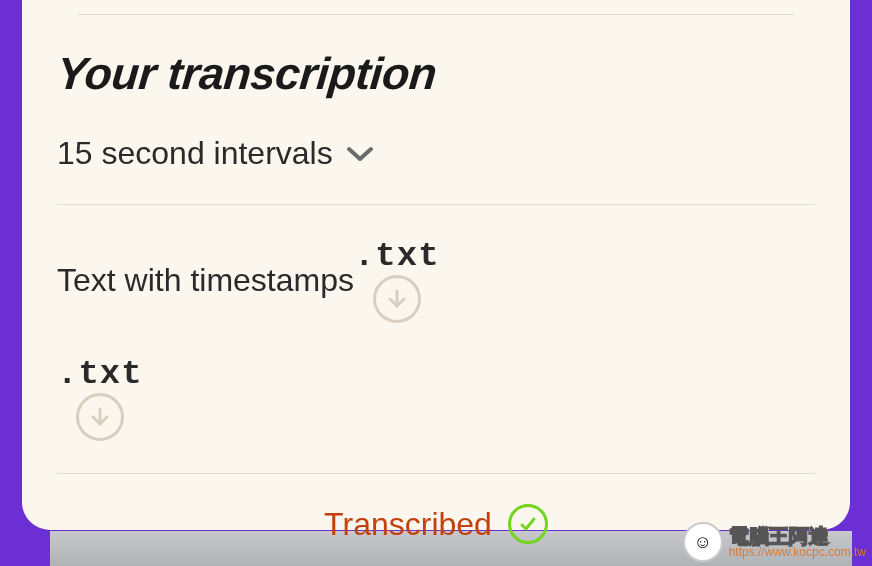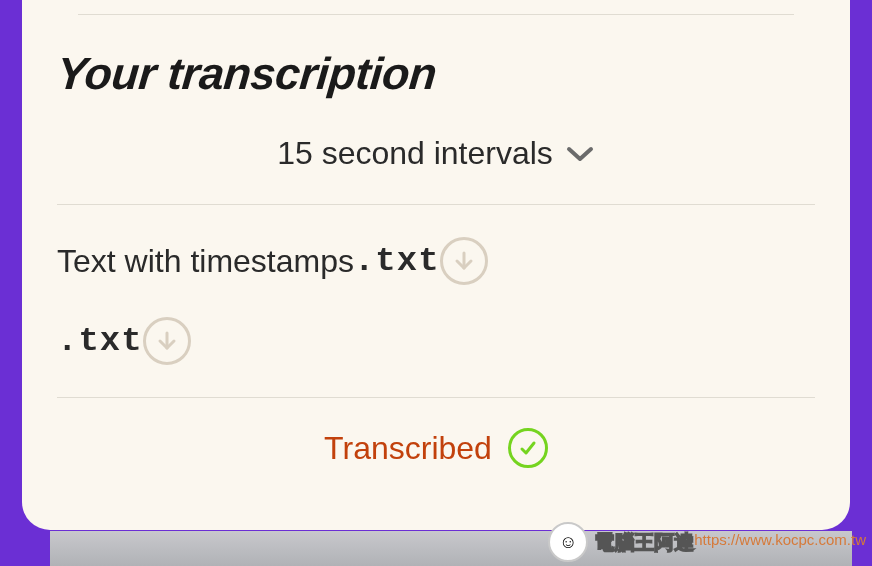--- a/index.html
+++ b/index.html
@@ -44,21 +44,20 @@
   transform: skewX(-5deg);
   transform-origin: left;
 }
 
 .interval-row {
   display: flex;
   align-items: center;
   gap: 12px;
   margin-top: 35px;
   cursor: pointer;
-  justify-content: center;
 }
 
 .interval-text {
   font-size: 32px;
   color: #2a2a2a;
   font-weight: 400;
 }
 
 .chevron {
   display: inline-flex;
@@ -86,20 +85,21 @@
 .download-label {
   font-size: 32px;
   color: #2a2a2a;
   font-weight: 400;
 }
 
 .download-right {
   display: flex;
   align-items: center;
   gap: 0;
+  flex-direction: column;
 }
 
 .ext {
   font-family: "Courier New", Courier, monospace;
   font-size: 34px;
   font-weight: 700;
   color: #2a2a2a;
   letter-spacing: 1px;
 }
 
@@ -173,33 +173,34 @@
   background: #fff;
   border: 2px solid #c9c9c9;
   display: flex;
   align-items: center;
   justify-content: center;
   font-size: 18px;
 }
 
 .watermark-text {
   display: flex;
+  flex-direction: column;
   line-height: 1;
 }
 
 .watermark-main {
   font-size: 20px;
   font-weight: 700;
   color: #fff;
   -webkit-text-stroke: 1.5px #555;
   text-stroke: 1.5px #555;
 }
 
 .watermark-sub {
-  font-size: 15px;
+  font-size: 12px;
   color: #d67a3a;
 }
 </style>
 </head>
 <body>
 
 <div class="bg-strip"></div>
 
 <div class="card">
   <div class="top-divider"></div>

